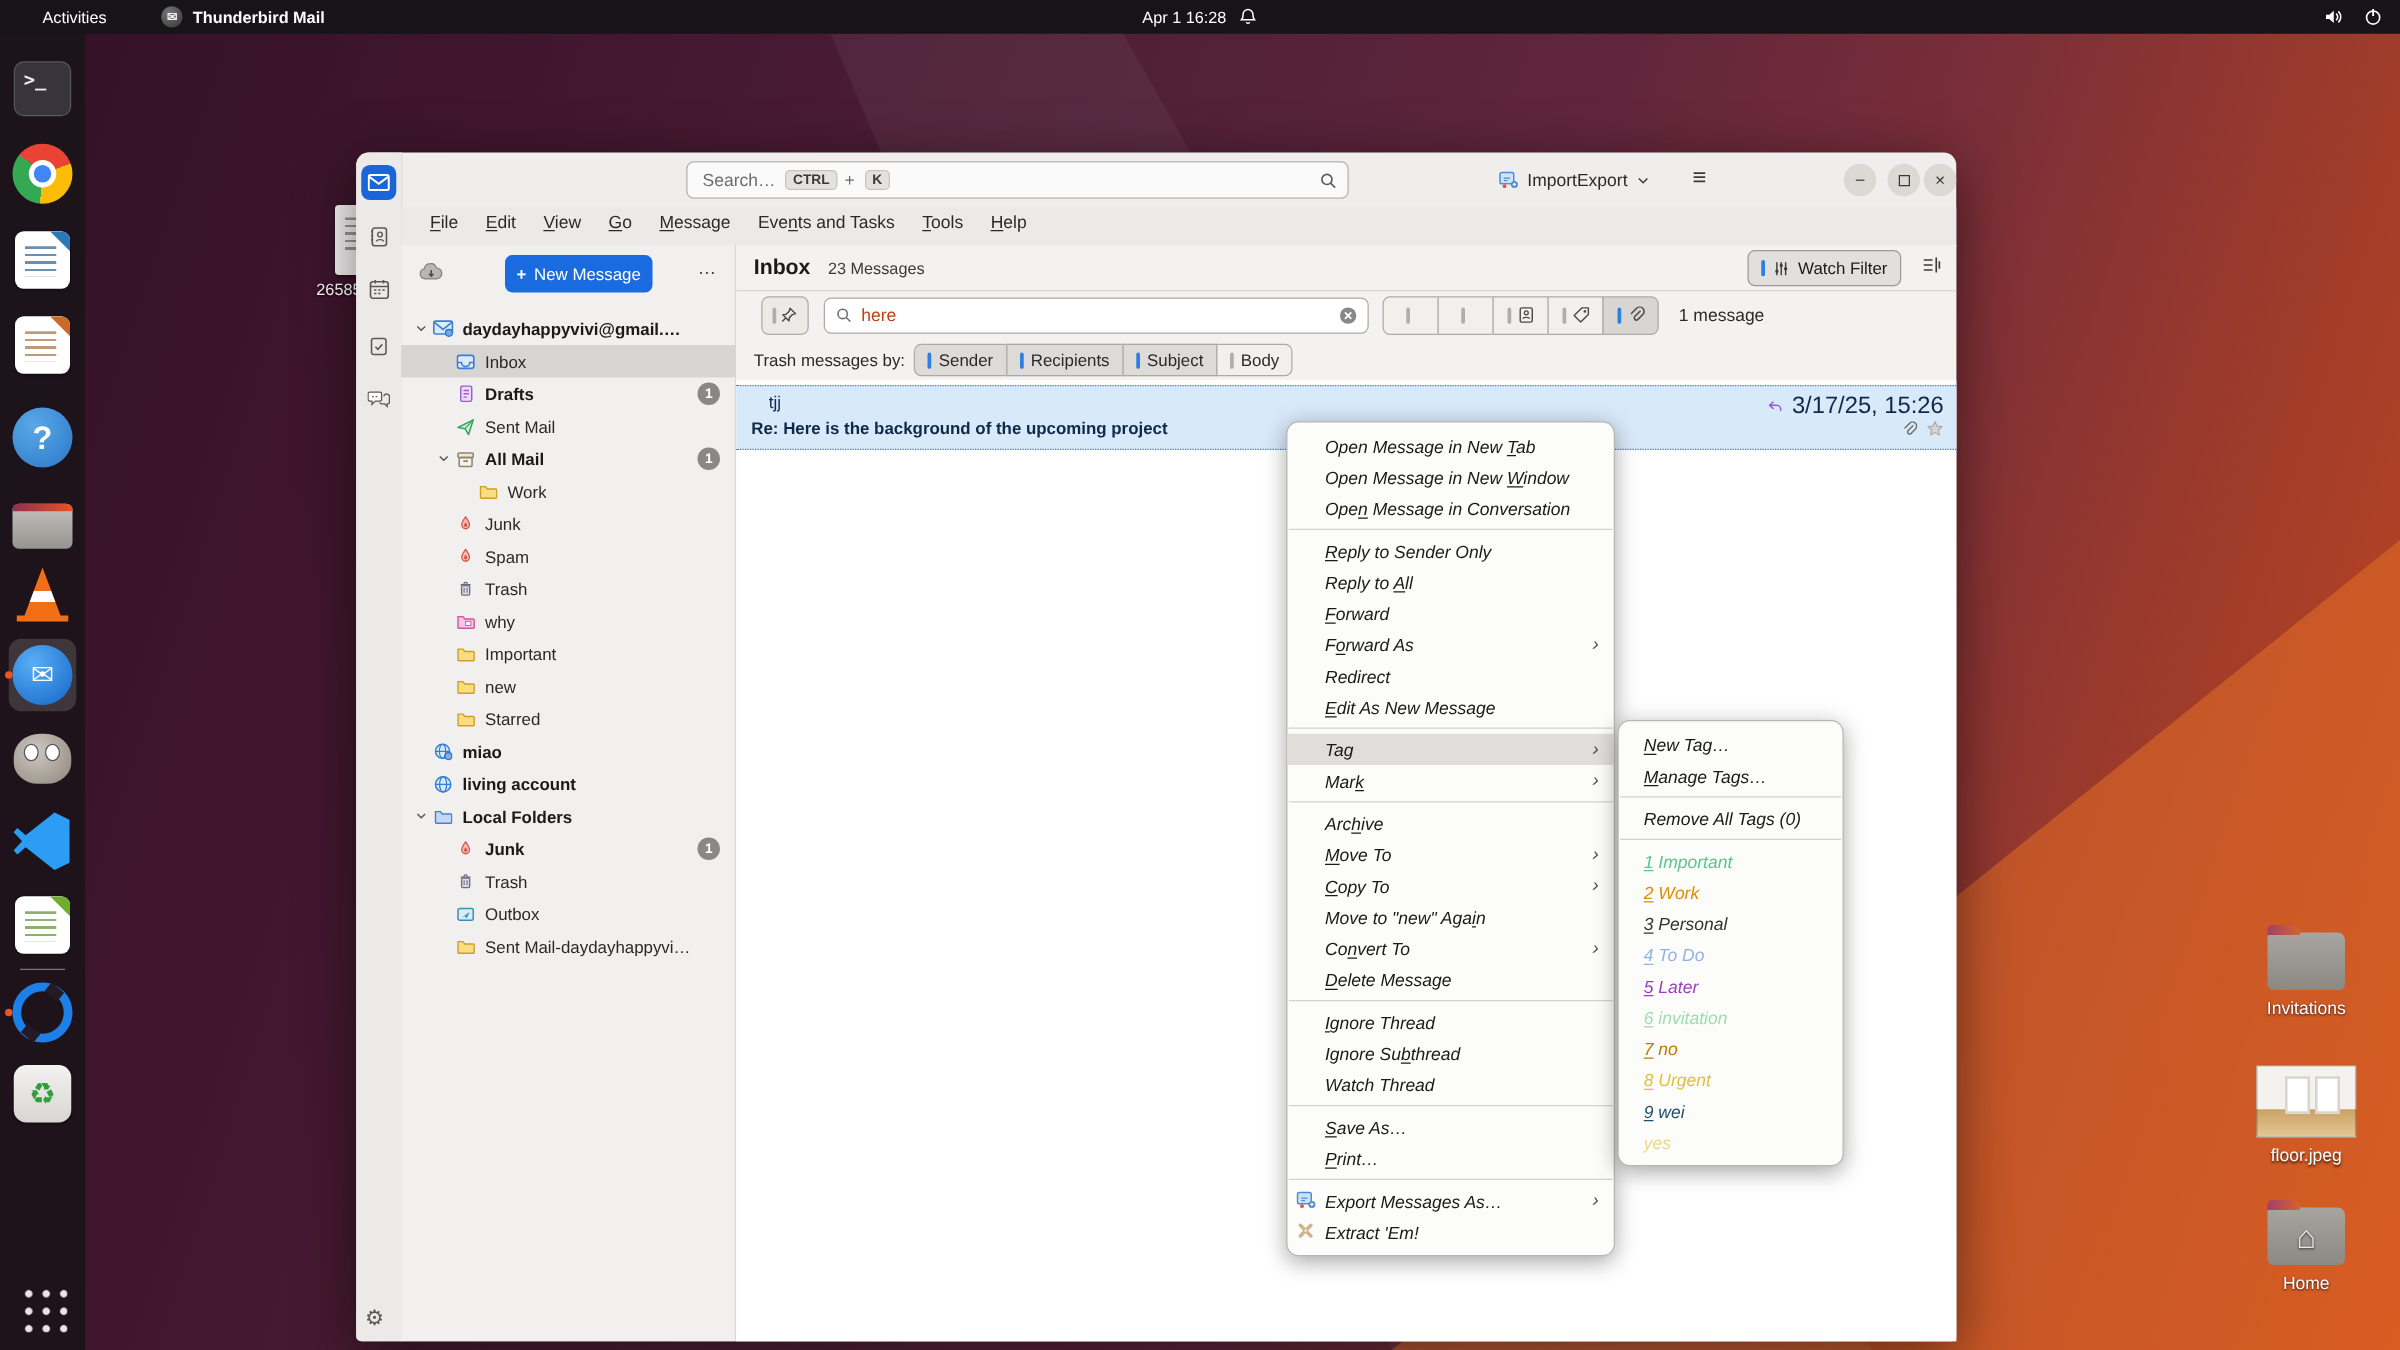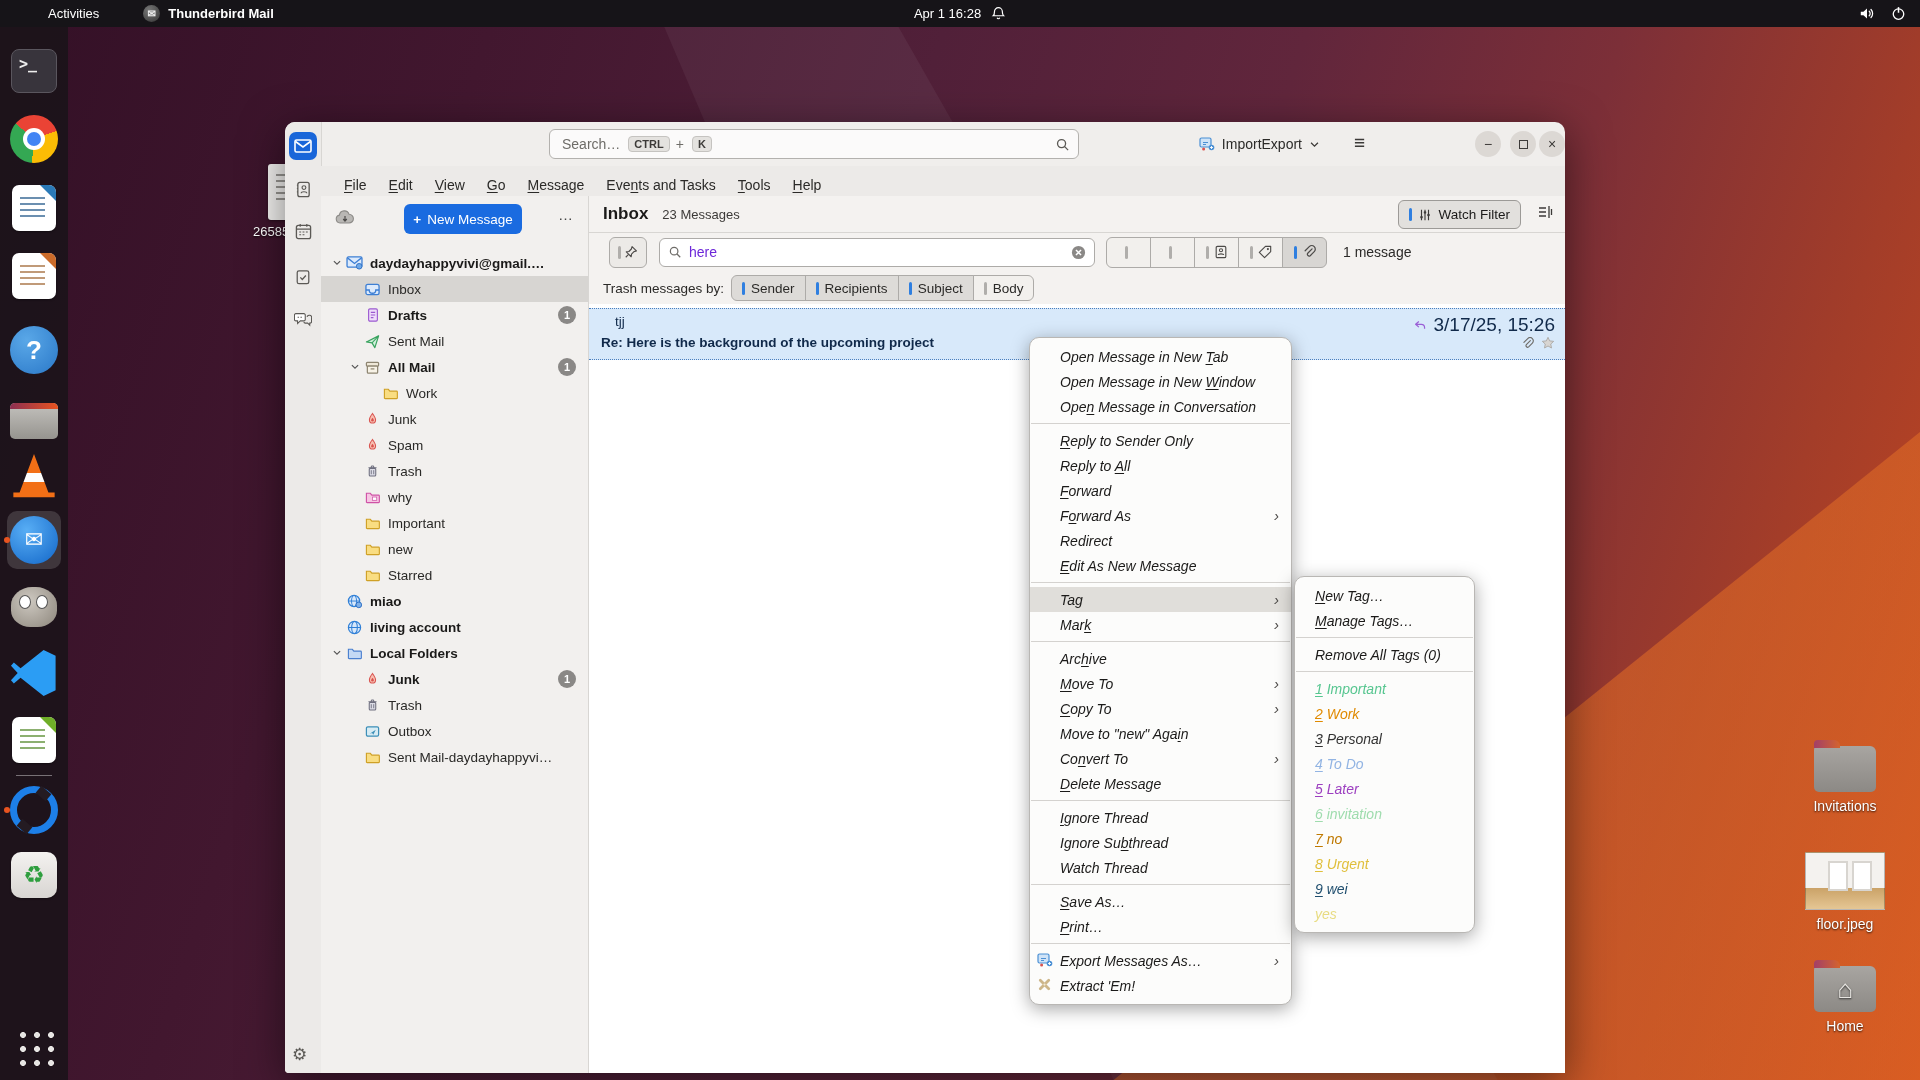--- a/index.html
+++ b/index.html
@@ -9,21 +9,21 @@
     background:linear-gradient(108deg,#331026 0%,#42172f 22%,#512039 42%,#61263c 58%,#7c2f38 72%,#a33d29 86%,#c8481f 100%);}
   .desktop::before{content:"";position:absolute;inset:0;
     background:linear-gradient(64deg,rgba(224,96,32,.75),rgba(236,120,40,.45));
     clip-path:polygon(58% 100%,100% 40%,100% 100%);}
   .desktop::after{content:"";position:absolute;inset:0;
     background:rgba(255,255,255,.05);
     clip-path:polygon(34% 0,46% 0,78% 100%,58% 100%);}
   
   .topbar{position:absolute;left:0;top:0;width:1920px;height:27px;background:#161418;color:#fff;
     display:flex;align-items:center;font-size:13px;z-index:40;}
-  .tb-left{display:flex;align-items:center;gap:44px;margin-left:48px;}
+  .tb-left{display:flex;align-items:center;gap:44px;margin-left:34px;}
   .tb-app{display:flex;align-items:center;gap:8px;font-weight:700;}
   .tb-center{position:absolute;left:50%;transform:translateX(-50%);display:flex;align-items:flex-end;gap:10px;font-weight:400;}
   .tb-right{position:absolute;right:14px;display:flex;align-items:center;gap:16px;}
   .tblogo{width:17px;height:17px;border-radius:50%;background:radial-gradient(circle at 35% 30%,#777,#333);
     display:flex;align-items:center;justify-content:center;color:#eee;font-size:10px;}
   
   .dock{position:absolute;left:0;top:27px;width:68px;height:1053px;background:rgba(26,19,25,.88);
     z-index:30;display:flex;flex-direction:column;align-items:center;}
   .ditem{position:relative;display:flex;justify-content:center;width:68px;flex:0 0 auto;}
   .ditem.active::before{content:"";position:absolute;left:7px;right:7px;top:-5px;bottom:-5px;
@@ -99,21 +99,21 @@
     padding:1px 5px;color:#3c3a38;margin-left:8px;}
   .searchbar .plus{margin-left:6px;color:#6e6c68;}
   .searchbar .mag{margin-left:auto;color:#5b5955;display:flex;}
   .iebtn{position:absolute;right:245px;top:8px;height:28px;display:flex;align-items:center;gap:7px;font-size:14px;color:#2b2a28;}
   .hamb{position:absolute;right:200px;top:10px;font-size:19px;color:#3c3a38;}
   .wbtn{position:absolute;top:9px;width:26px;height:26px;border-radius:50%;background:#dcd8d4;display:flex;
     align-items:center;justify-content:center;color:#3c3a38;font-size:14px;}
   .wbtn.mn{right:64px;} .wbtn.mx{right:29px;} .wbtn.cl{right:-6px;right:0px;}
   .wbtn .sq{width:9px;height:9px;border:1.5px solid #3c3a38;box-sizing:border-box;}
   .menubar{position:absolute;left:36px;top:44px;right:0;height:30px;background:#eceae8;border-bottom:1px solid #d8d6d3;
-    display:flex;align-items:flex-end;gap:4px;padding-left:14px;font-size:14px;color:#2b2a28;}
+    display:flex;align-items:flex-start;gap:4px;padding-left:14px;font-size:14px;color:#2b2a28;}
   .menubar .mi{padding:3px 9px;border-radius:4px;}
   
   .fpane{position:absolute;left:36px;top:74px;width:268px;bottom:0;background:#f2f0ee;border-right:1px solid #d8d6d3;box-sizing:border-box;}
   .fp-top{position:absolute;left:0;top:6px;right:0;height:36px;}
   .cloudb{position:absolute;left:14px;top:8px;}
   .newmsg{position:absolute;left:83px;top:2px;width:118px;height:30px;background:#1a6be0;color:#fff;border-radius:6px;
     display:flex;align-items:center;justify-content:center;gap:6px;font-size:13.5px;}
   .moreb{position:absolute;right:14px;top:4px;color:#444;font-size:15px;letter-spacing:1px;}
   .ftree{position:absolute;left:0;top:54px;right:0;}
   .trow{height:26px;display:flex;align-items:center;font-size:13.5px;color:#2a2927;position:relative;}
@@ -131,21 +131,21 @@
   .mcount{font-size:13px;color:#3c3a38;margin-left:14px;}
   .qfbtn{position:absolute;right:44px;top:4px;height:27px;display:flex;align-items:center;gap:6px;padding:0 10px;
     background:#e2e0dd;border:1px solid #9c9a97;border-radius:6px;font-size:13.5px;color:#1b1a19;}
   .dispb{position:absolute;right:12px;top:8px;color:#3c3a38;display:flex;}
   .pill{width:3px;height:13px;border-radius:2px;background:#b0aeab;flex:0 0 3px;}
   .pill.on{background:#2f7fe0;}
   .qfbar{position:absolute;left:0;top:36px;right:0;height:40px;display:flex;align-items:center;}
   .pinb{margin-left:20px;width:36px;height:29px;border:1px solid #adaba8;border-radius:6px;background:#eceae7;
     display:flex;align-items:center;justify-content:center;gap:3px;color:#5b5955;}
   .qfsearch{margin-left:12px;width:436px;height:29px;background:#fff;border:1px solid #adaba8;border-radius:6px;
-    display:flex;align-items:center;box-sizing:border-box;padding:0 8px;gap:7px;font-size:14px;color:#6d28d9;}
+    display:flex;align-items:center;box-sizing:border-box;padding:0 8px;gap:7px;font-size:14px;color:#c2410c;}
   .qfsearch .mag{color:#6e6c68;display:flex;}
   .qfsearch .clr{margin-left:auto;display:flex;}
   .qficons{display:flex;margin-left:12px;}
   .qfi{width:45px;height:31px;border:1px solid #adaba8;margin-left:-1px;background:#f2f0ed;display:flex;align-items:center;
     justify-content:center;gap:5px;color:#4c4a48;box-sizing:border-box;}
   .qfi:first-child{border-radius:6px 0 0 6px;} .qfi:last-child{border-radius:0 6px 6px 0;}
   .qfi.on{background:#d8d6d3;}
   .qfstatus{margin-left:16px;font-size:14px;color:#2b2a28;}
   .frow{position:absolute;left:0;top:76px;right:0;height:32px;display:flex;align-items:center;font-size:13.5px;color:#2b2a28;}
   .frow .lab{margin-left:14px;}

